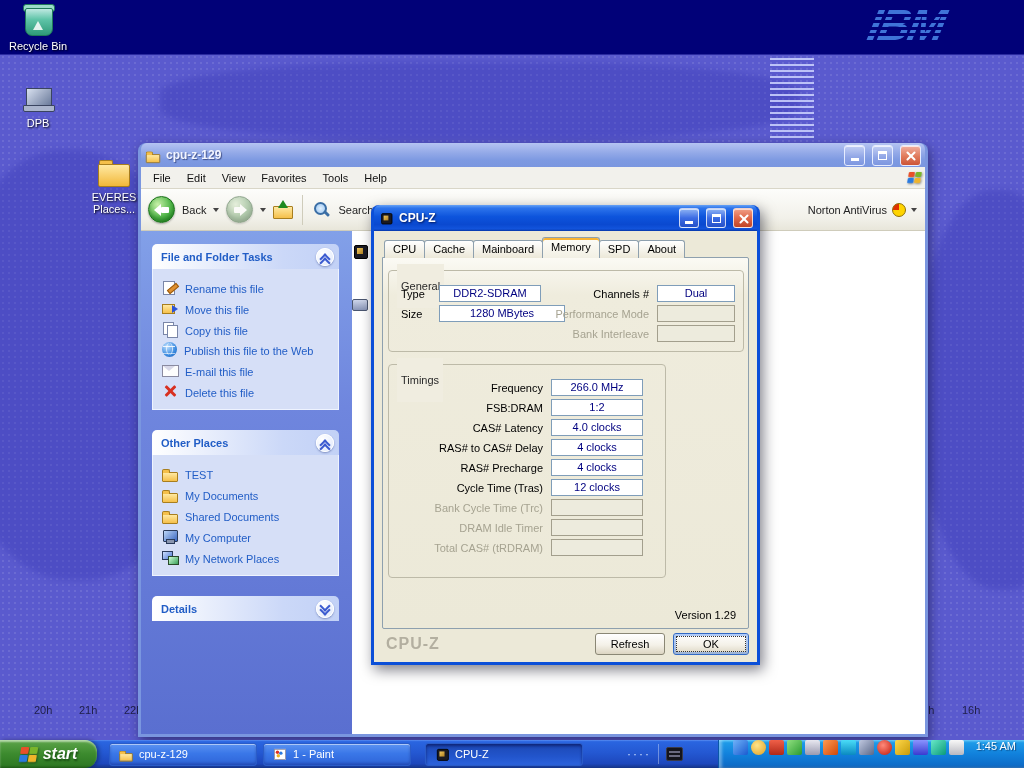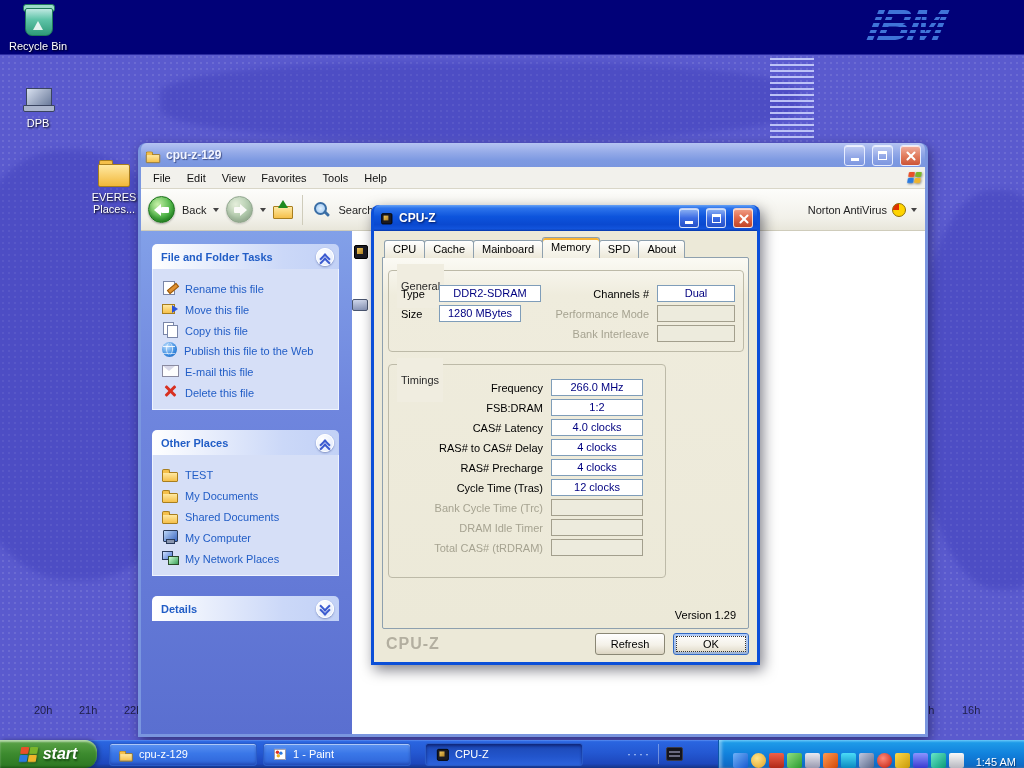--- a/index.html
+++ b/index.html
@@ -202,21 +202,21 @@
         font-size:11px;width:148px;flex:none;cursor:pointer;border:1px solid #2a5cc8;
         background:linear-gradient(180deg,#5b93f2,#3a77e8 45%,#2e64d8);
         box-shadow:inset 0 1px 0 rgba(255,255,255,.5),inset 0 -2px 3px rgba(0,0,80,.25)}
   .task .tlabel{overflow:hidden;white-space:nowrap}
   .task.pressed{background:linear-gradient(180deg,#1c48b4,#2255cc 60%,#2c62dc);
         box-shadow:inset 0 2px 3px rgba(0,0,60,.5)}
   .grip{color:#cfe0ff;font-size:12px;letter-spacing:2px;margin-left:44px;cursor:pointer}
   .tbsep{width:1px;height:20px;background:rgba(255,255,255,.35);margin:0 7px}
   .tb-kbd{width:17px;height:14px;background:#14141c;border:1px solid #3a3a48;border-radius:2px;position:relative;cursor:pointer}
   .tb-kbd::before{content:"";position:absolute;left:2px;top:3px;width:11px;height:2px;background:#6a6a80;box-shadow:0 4px 0 #6a6a80}
-  .tray{margin-left:auto;height:28px;display:flex;align-items:flex-end;padding:0 8px 0 14px;gap:3px;
+  .tray{margin-left:auto;height:28px;display:flex;align-items:flex-start;padding:0 8px 0 14px;gap:3px;
         background:linear-gradient(180deg,#4fc0f8 0%,#1e9ae8 10%,#1181dc 50%,#0d6cc8 90%,#0a57a8 100%);
         border-left:1px solid #0a57a8;box-shadow:inset 3px 0 3px rgba(255,255,255,.35)}
   .tri{width:15px;height:15px;border-radius:2px;display:inline-block;flex:none;cursor:pointer}
   .t1{background:linear-gradient(135deg,#6fb2f8,#1a5ad0)}
   .t2{background:radial-gradient(circle at 40% 35%,#ffe48a,#e0a020);border-radius:50%}
   .t3{background:linear-gradient(180deg,#f06048,#b02818)}
   .t4{background:linear-gradient(135deg,#90e080,#2a9a30)}
   .t5{background:linear-gradient(180deg,#e8e8f0,#9a9ab0)}
   .t6{background:linear-gradient(135deg,#ff9a50,#d04808)}
   .t7{background:linear-gradient(180deg,#4adcf8,#0a8ac0)}
@@ -417,21 +417,21 @@
       <span class="tab">About</span>
     </div>
 
     <div class="page">
 
       <div class="grp g-general">
         <span class="glab">General</span>
         <span class="albl" style="left:12px;top:17px">Type</span>
         <span class="fld" style="left:50px;top:14px;width:102px">DDR2-SDRAM</span>
         <span class="albl" style="left:12px;top:37px">Size</span>
-        <span class="fld" style="left:50px;top:34px;width:82px">1280 MBytes</span>
+        <span class="fld" style="left:50px;top:34px;width:126px">1280 MBytes</span>
         <span class="albl r" style="left:160px;top:17px;width:100px">Channels #</span>
         <span class="fld" style="left:268px;top:14px;width:78px">Dual</span>
         <span class="albl r dis" style="left:130px;top:37px;width:130px">Performance Mode</span>
         <span class="fld empty" style="left:268px;top:34px;width:78px"></span>
         <span class="albl r dis" style="left:130px;top:57px;width:130px">Bank Interleave</span>
         <span class="fld empty" style="left:268px;top:54px;width:78px"></span>
       </div>
 
       <div class="grp g-timings">
         <span class="glab">Timings</span>

